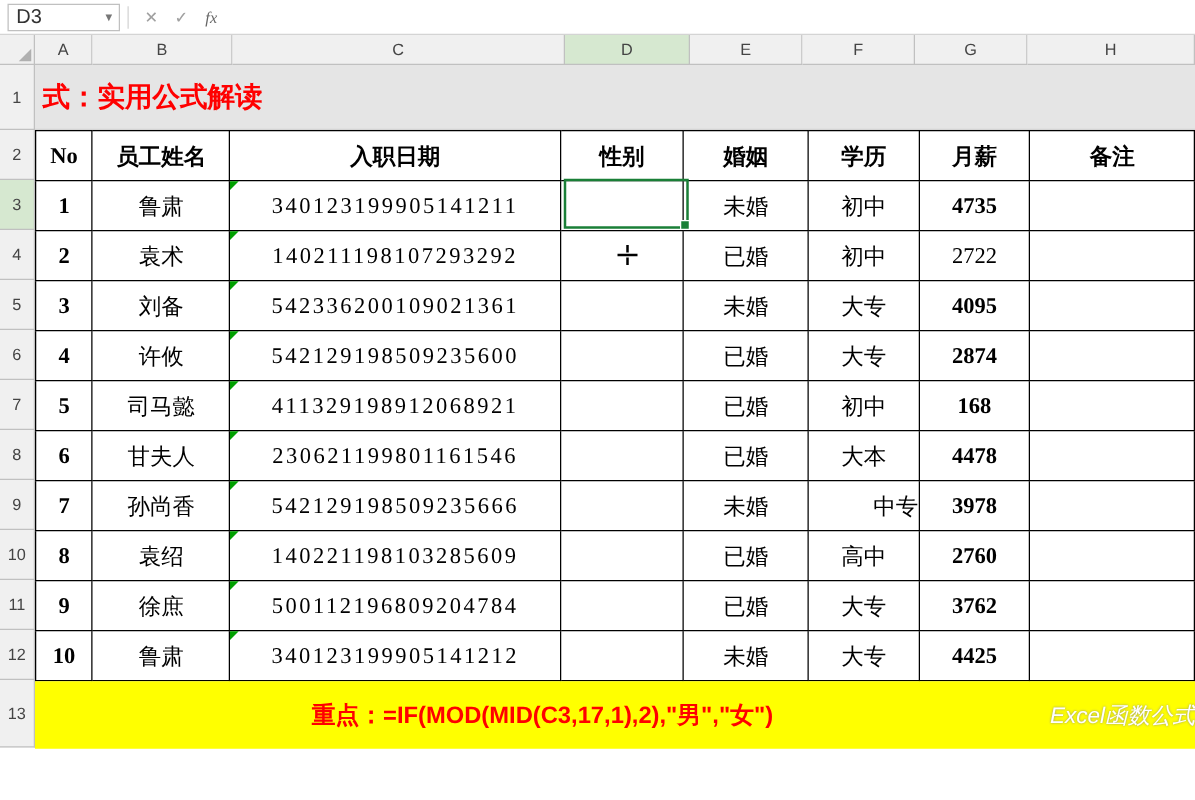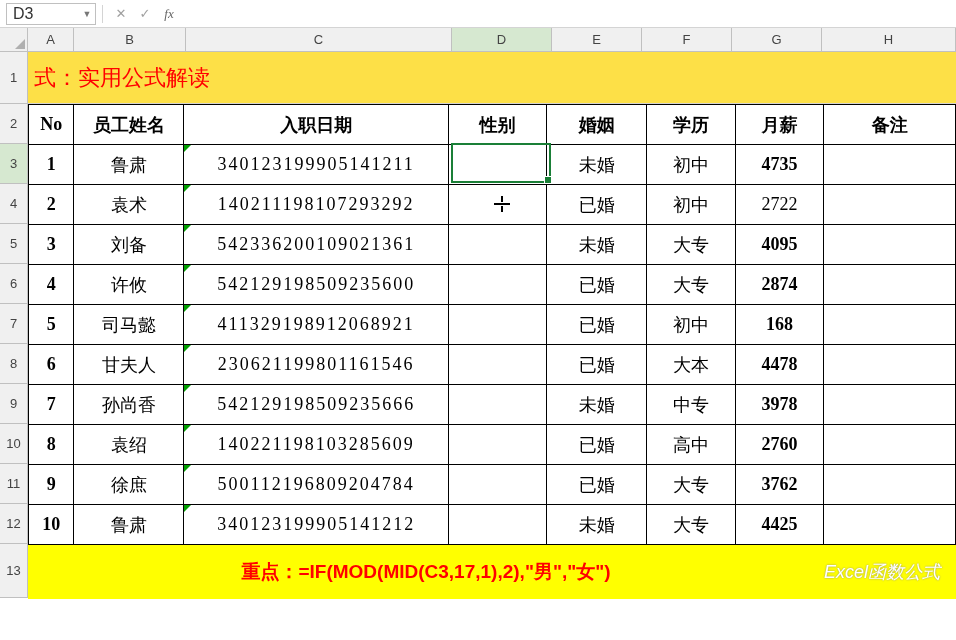--- a/index.html
+++ b/index.html
@@ -24,37 +24,37 @@
     .colhead { background: #f0f0f0; border-right: 1px solid #c0c0c0; border-bottom: 1px solid #c0c0c0; display: flex; align-items: center; justify-content: center; font-size: 13px; color: #444; font-family: Arial; }
     .colhead.active { background: #d6e8d0; }
 
     .rowheads { position: absolute; left: 0; top: 24px; width: 28px; }
     .rowhead { background: #f0f0f0; border-right: 1px solid #c0c0c0; border-bottom: 1px solid #c0c0c0; display: flex; align-items: center; justify-content: center; font-size: 13px; color: #444; font-family: Arial; }
     .rowhead.active { background: #d6e8d0; }
 
     .sheet { position: absolute; left: 28px; top: 24px; }
 
     
-    .title-row { height: 52px; line-height: 52px; background: #fde047; font-size: 22px; font-weight: normal; color: #ff0000; padding-left: 6px; border-bottom: 1px solid #d4d4d4; }
+    .title-row { height: 52px; line-height: 52px; background: #e5e5e5; font-size: 22px; font-weight: bold; color: #ff0000; padding-left: 6px; border-bottom: 1px solid #d4d4d4; }
 
     
     table.data { border-collapse: collapse; }
     table.data th, table.data td { border: 1px solid #000; text-align: center; vertical-align: middle; font-size: 18px; }
     table.data th { font-weight: bold; background: #fff; }
     .c-A { width: 46px; } .c-B { width: 112px; } .c-C { width: 266px; } .c-D { width: 100px; }
     .c-E { width: 102px; } .c-F { width: 90px; } .c-G { width: 90px; } .c-H { width: 134px; }
     .serif { font-family: "Times New Roman", SimSun, serif; }
     .letterspace { letter-spacing: 2px; font-family: "Times New Roman", serif; }
     .triangle { position: relative; }
     .triangle::before { content: ""; position: absolute; left: 0; top: 0; border-style: solid; border-width: 7px 7px 0 0; border-color: #00a000 transparent transparent transparent; }
 
     
     .footer-row { height: 54px; background: #ffff00; display: flex; align-items: center; }
     .footer-formula { flex: 1; text-align: center; font-size: 19px; font-weight: bold; color: #ff0000; font-family: "Times New Roman", SimSun, serif; }
-    .footer-brand { margin-right: 16px; font-size: 18px; color: #fff; font-style: italic; text-shadow: 0 0 2px #888; white-space: nowrap; }
+    .footer-brand { font-size: 18px; color: #fff; font-style: italic; text-shadow: 0 0 2px #888; white-space: nowrap; }
 
     
     .active-outline { position: absolute; border: 2px solid #1a7f37; pointer-events: none; background: rgba(255,255,255,0); }
     .active-outline::after { content: ""; position: absolute; right: -3px; bottom: -3px; width: 6px; height: 6px; background: #1a7f37; border: 1px solid #fff; }
 
     .cursor-cross { position: absolute; width: 16px; height: 16px; pointer-events: none; }
     .cursor-cross::before, .cursor-cross::after { content: ""; position: absolute; background: #000; box-shadow: 0 0 0 1px #fff; }
     .cursor-cross::before { left: 7px; top: 0; width: 2px; height: 16px; }
     .cursor-cross::after  { top: 7px; left: 0; height: 2px; width: 16px; }
   </style>
@@ -177,21 +177,21 @@
             <td class="c-F" style="height: 40px;">大本</td>
             <td class="c-G serif" style="height: 40px; font-weight: bold;">4478</td>
             <td class="c-H" style="height: 40px;"></td>
           </tr>
           <tr>
             <td class="c-A serif" style="height: 40px; font-weight: bold;">7</td>
             <td class="c-B" style="height: 40px;">孙尚香</td>
             <td class="c-C triangle letterspace" style="height: 40px;">542129198509235666</td>
             <td class="c-D" style="height: 40px;"></td>
             <td class="c-E" style="height: 40px;">未婚</td>
-            <td class="c-F" style="height: 40px;">中专</td>
+            <td class="c-F" style="height: 40px; text-align: right;">中专</td>
             <td class="c-G serif" style="height: 40px; font-weight: bold;">3978</td>
             <td class="c-H" style="height: 40px;"></td>
           </tr>
           <tr>
             <td class="c-A serif" style="height: 40px; font-weight: bold;">8</td>
             <td class="c-B" style="height: 40px;">袁绍</td>
             <td class="c-C triangle letterspace" style="height: 40px;">140221198103285609</td>
             <td class="c-D" style="height: 40px;"></td>
             <td class="c-E" style="height: 40px;">已婚</td>
             <td class="c-F" style="height: 40px; font-family: Liberation Mono, monospace;">高中</td>

